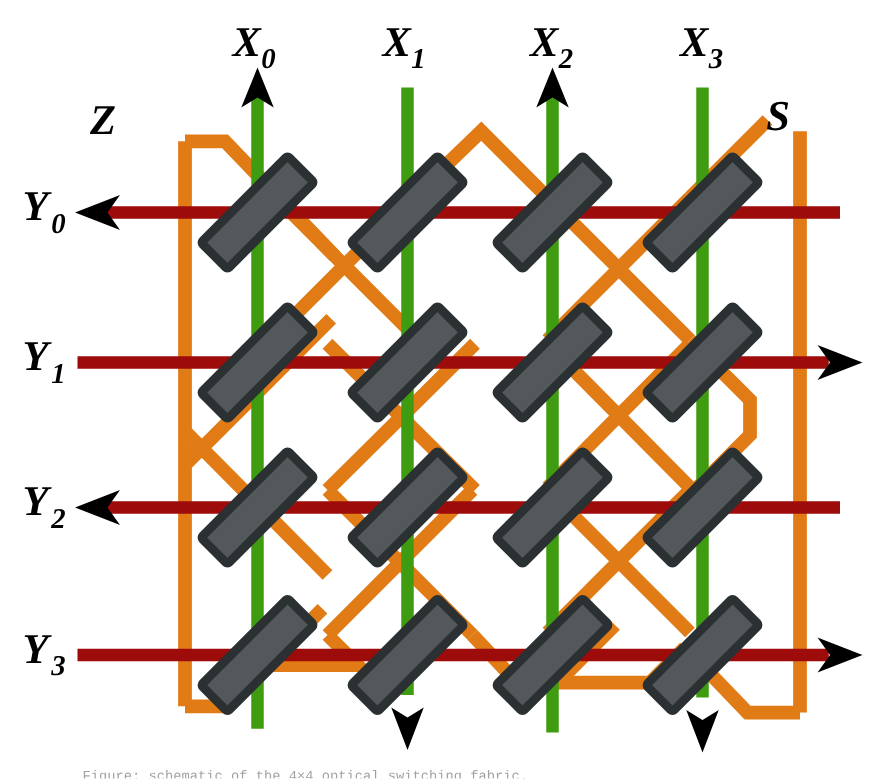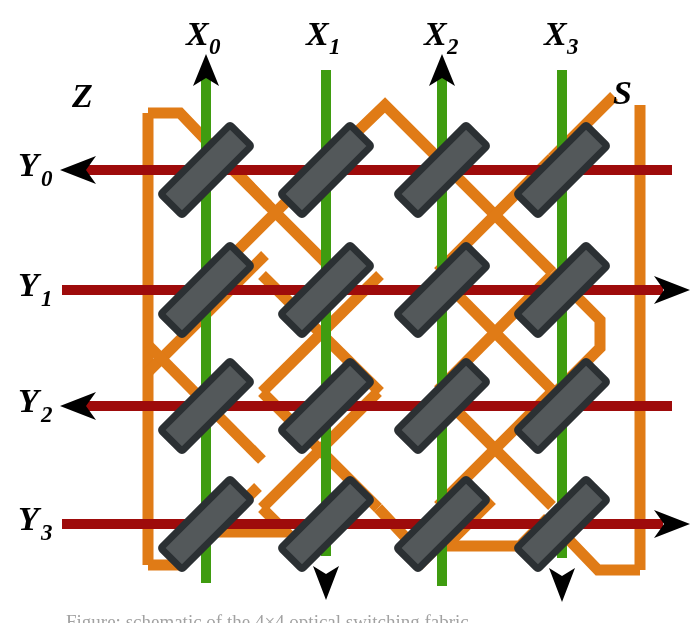--- a/index.html
+++ b/index.html
@@ -33,22 +33,22 @@
   .lbl-main { font-size: 34px; }
   .lbl-sub  { font-size: 23px; }
   .caption-strip {
     position: absolute;
     left: 0;
     bottom: 0;
     width: 700px;
     height: 14px;
     overflow: hidden;
     color: #555;
-    font-family: Liberation Serif, serif;
-    font-size: 19px;
+    font-family: Liberation Mono, monospace;
+    font-size: 11px;
     line-height: 26px;
     white-space: nowrap;
     padding-left: 66px;
     box-sizing: border-box;
     opacity: .55;
   }
 </style>
 </head>
 <body>
 

